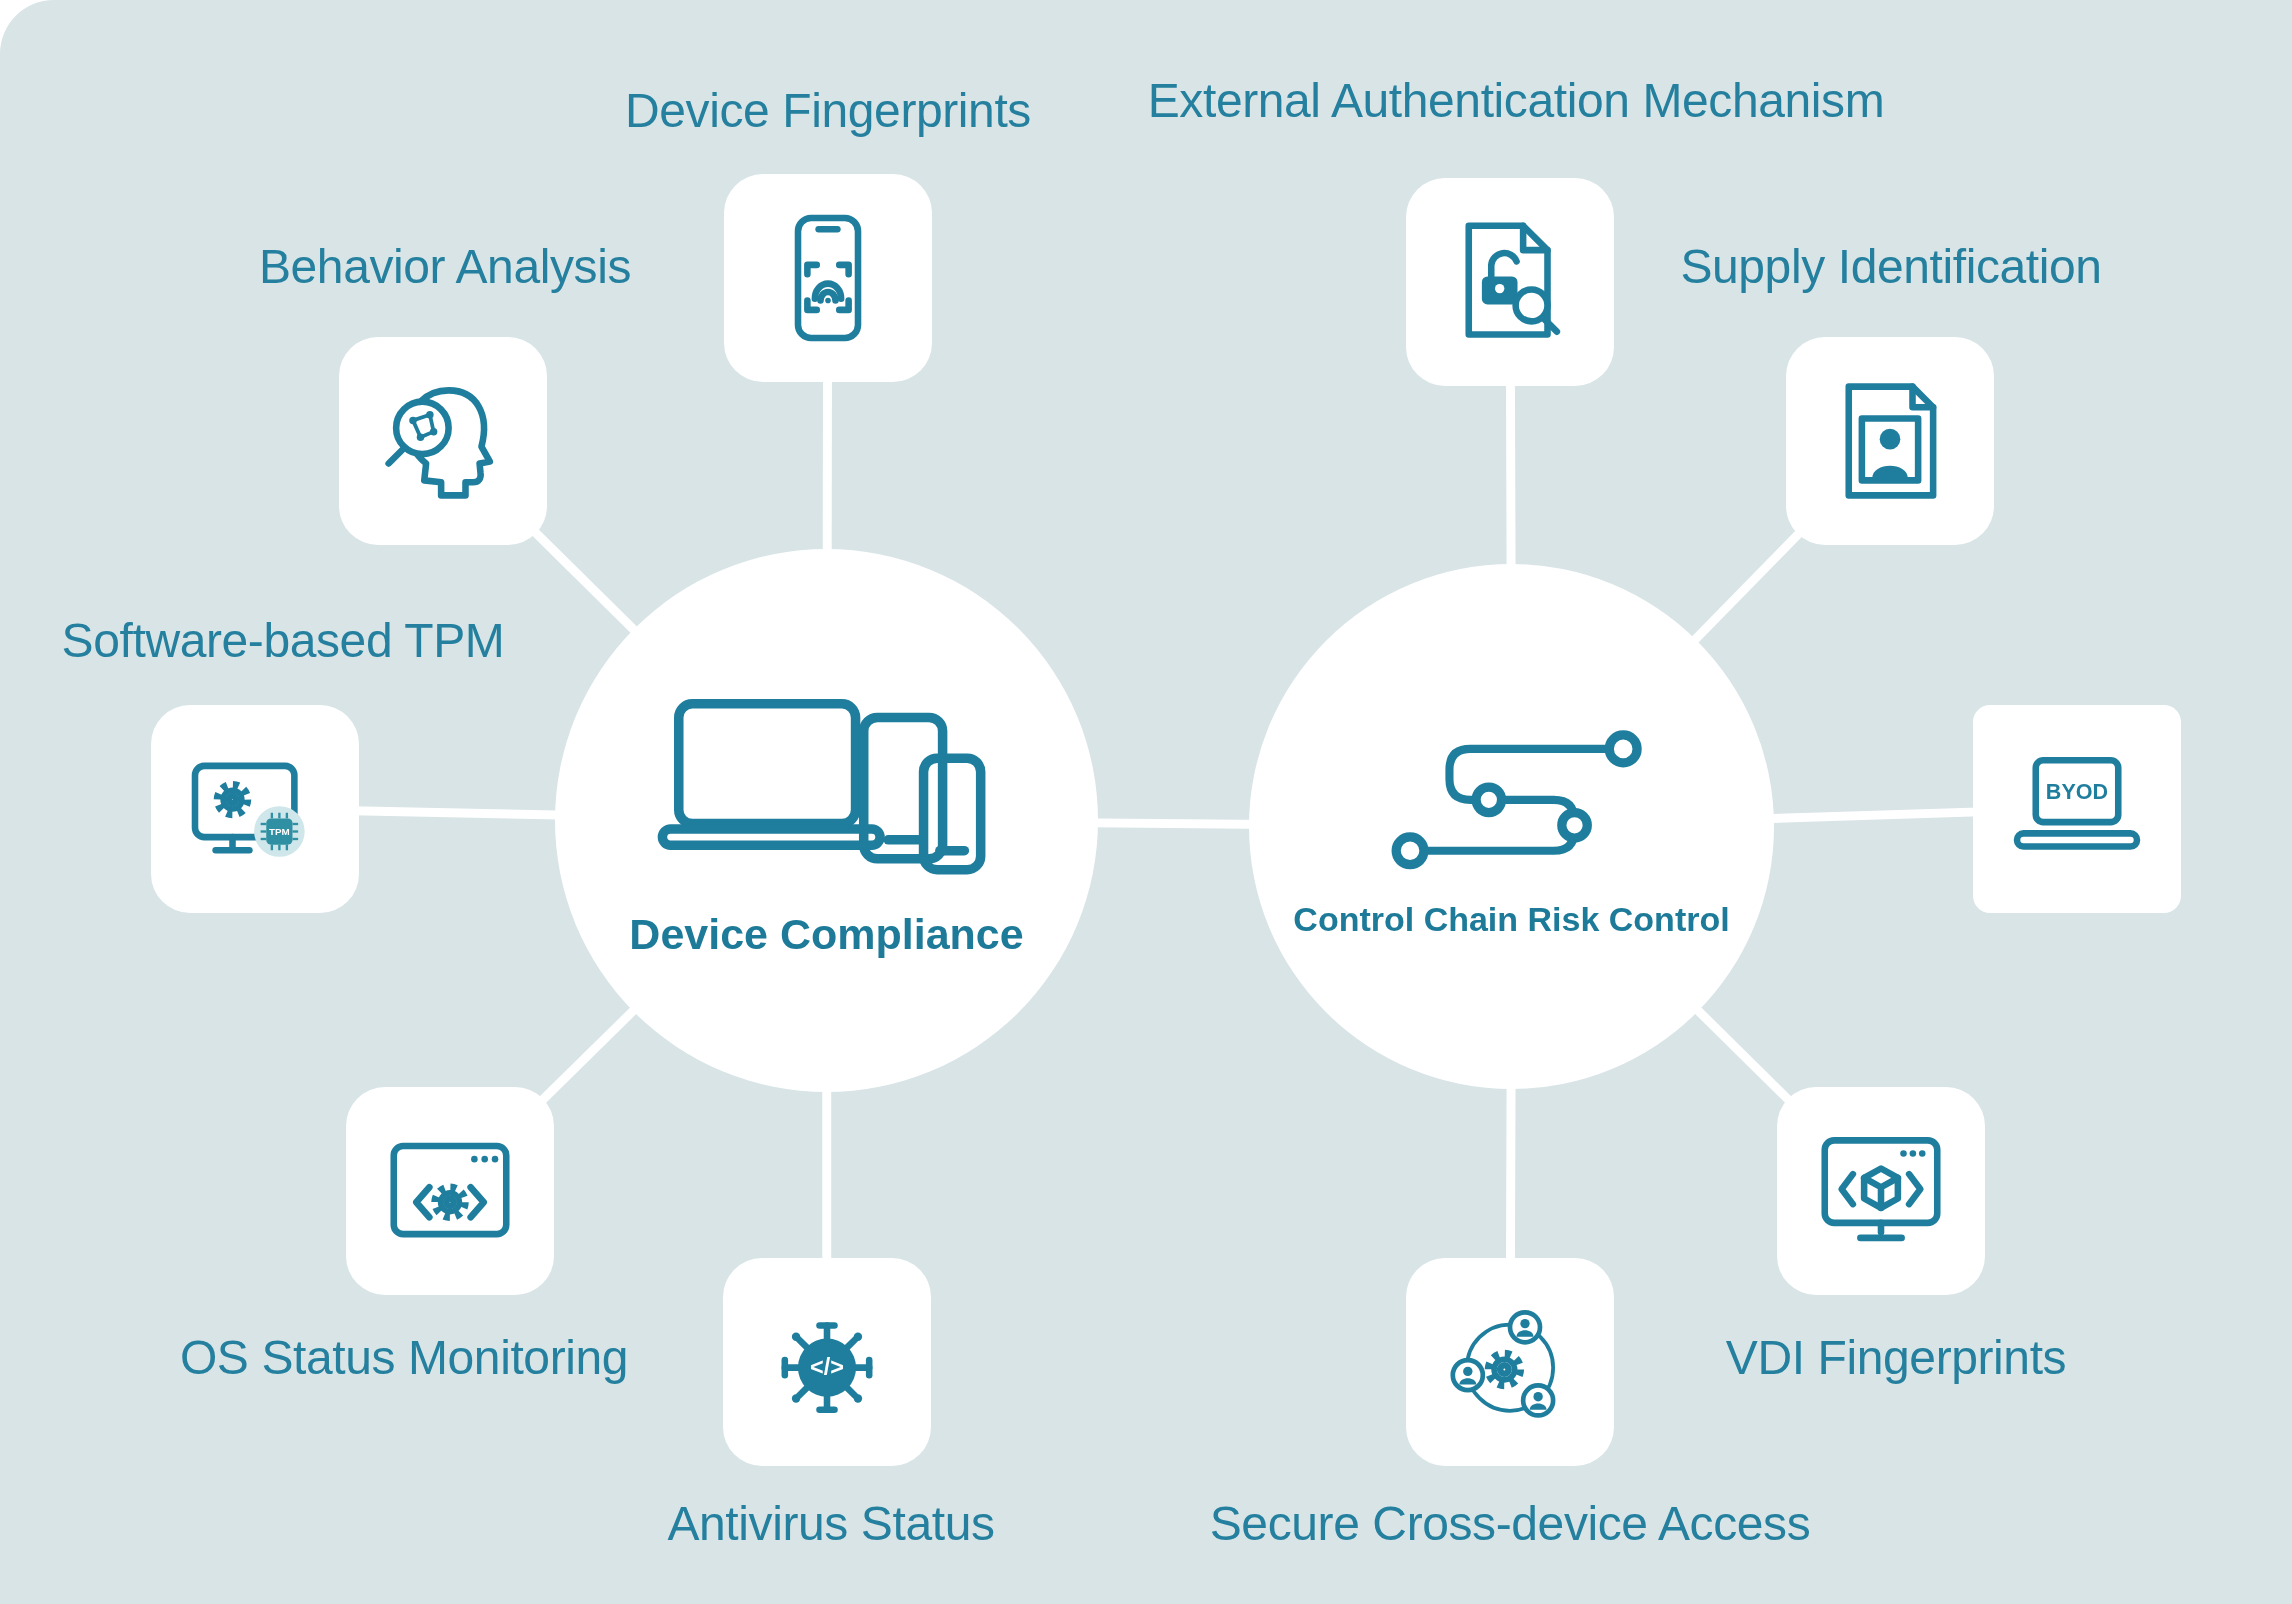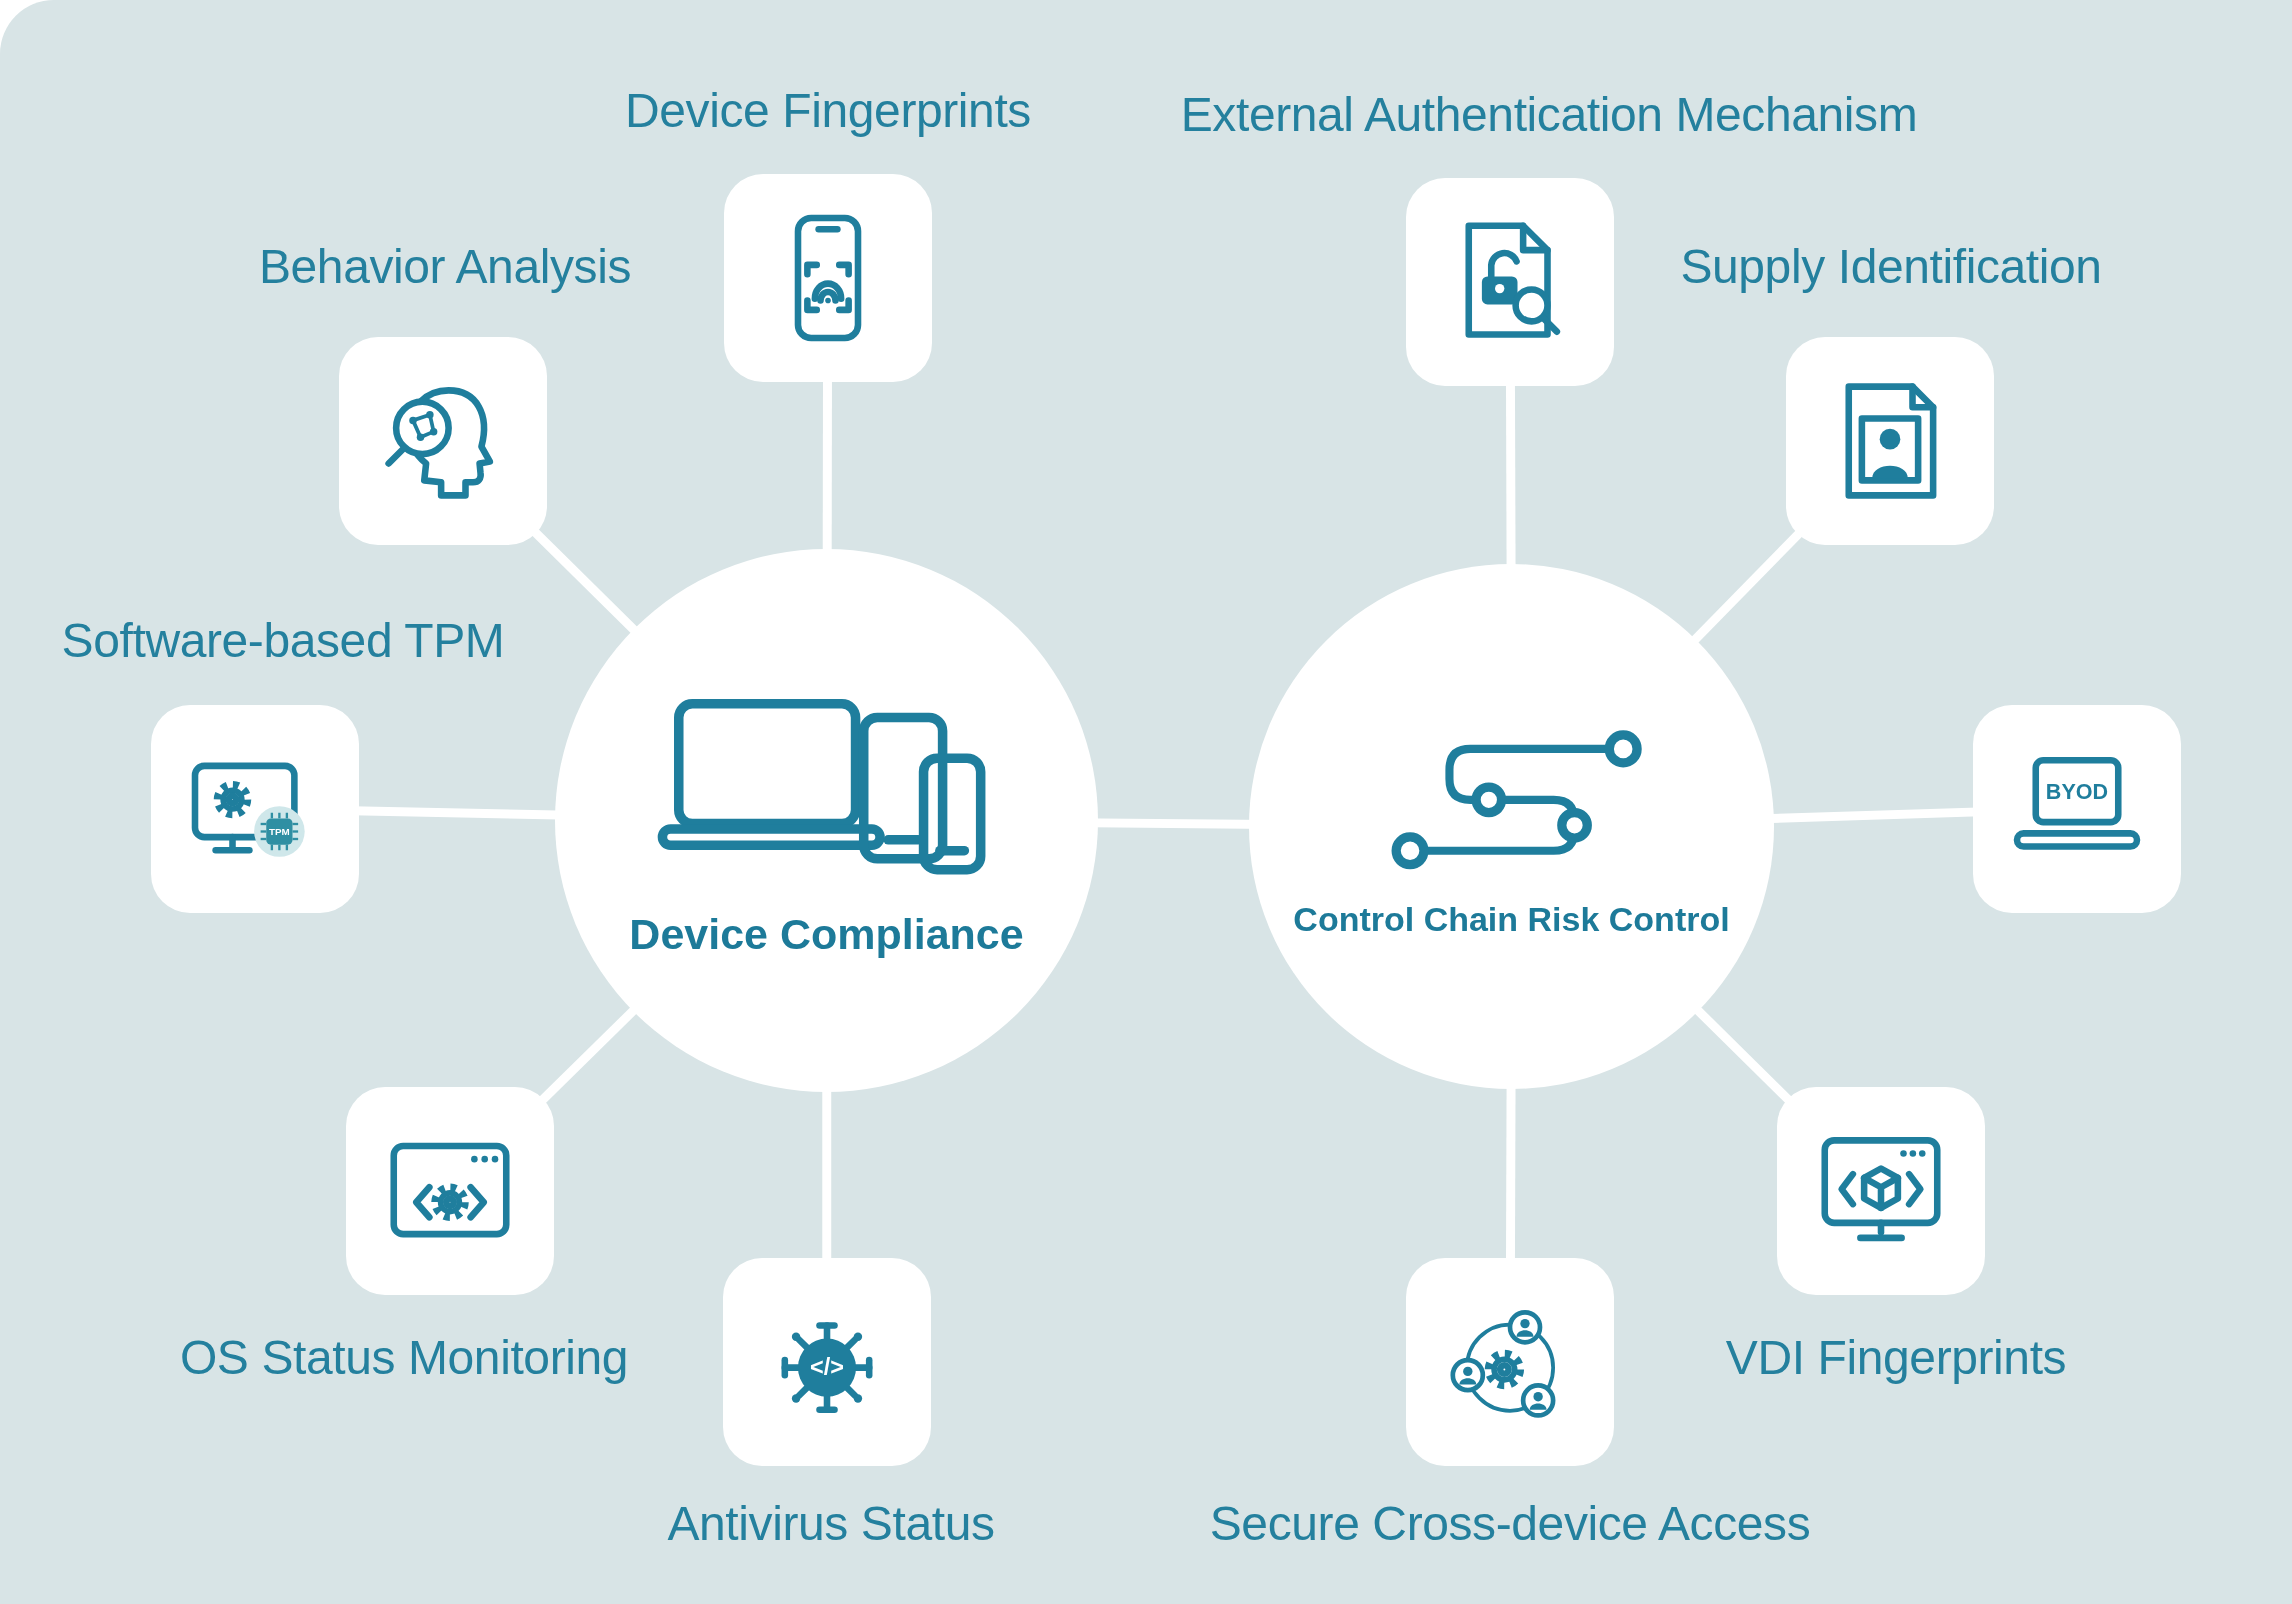--- a/index.html
+++ b/index.html
@@ -177,21 +177,21 @@
   <div class="card" style="left:1786px;top:337px;">
     <svg width="150" height="150" viewBox="0 0 160 160">
       <path class="stroke" d="M36 22 H104 L126 44 V138 H36 Z"></path>
       <path class="stroke" stroke-width="5" d="M104 22 V44 H126"></path>
       <rect class="stroke" stroke-width="6" x="50" y="56" width="60" height="66"></rect>
       <circle class="fillteal" cx="80" cy="78" r="11"></circle>
       <path class="fillteal" d="M61 120 C 61 102 99 102 99 120 Z"></path>
     </svg>
   </div>
 
-  <div class="card" style="left:1973px;top:705px;">
+  <div class="card" style="left:1973px;top:705px;border-radius:17px;">
     <svg width="150" height="150" viewBox="0 0 160 160">
       <rect class="stroke" x="36" y="28" width="88" height="66" rx="8"></rect>
       <text x="80" y="69" text-anchor="middle" font-size="23" font-weight="bold" fill="#1f7e9d" font-family="Liberation Sans, sans-serif">BYOD</text>
       <rect class="stroke" x="16" y="106" width="128" height="14" rx="7"></rect>
     </svg>
   </div>
 
   <div class="card" style="left:1777px;top:1087px;">
     <svg width="150" height="150" viewBox="0 0 160 160">
       <rect class="stroke" x="20" y="26" width="120" height="88" rx="10"></rect>
@@ -229,18 +229,18 @@
         <path class="fillteal" d="M101 131 C 101 122 119 122 119 131 Z"></path>
       </g>
     </svg>
   </div>
 
   <div class="label" style="left:445px;top:239px;">Behavior Analysis</div>
   <div class="label" style="left:828px;top:83px;">Device Fingerprints</div>
   <div class="label" style="left:283px;top:613px;text-align:right;">Software-based TPM</div>
   <div class="label" style="left:404px;top:1330px;">OS Status Monitoring</div>
   <div class="label" style="left:831px;top:1496px;">Antivirus Status</div>
-  <div class="label" style="left:1516px;top:87px;margin-left:33px;">External Authentication Mechanism</div>
+  <div class="label" style="left:1516px;top:73px;">External Authentication Mechanism</div>
   <div class="label" style="left:1891px;top:239px;">Supply Identification</div>
   <div class="label" style="left:1896px;top:1330px;">VDI Fingerprints</div>
   <div class="label" style="left:1510px;top:1496px;">Secure Cross-device Access</div>
 </div>
 
 
 </body></html>

